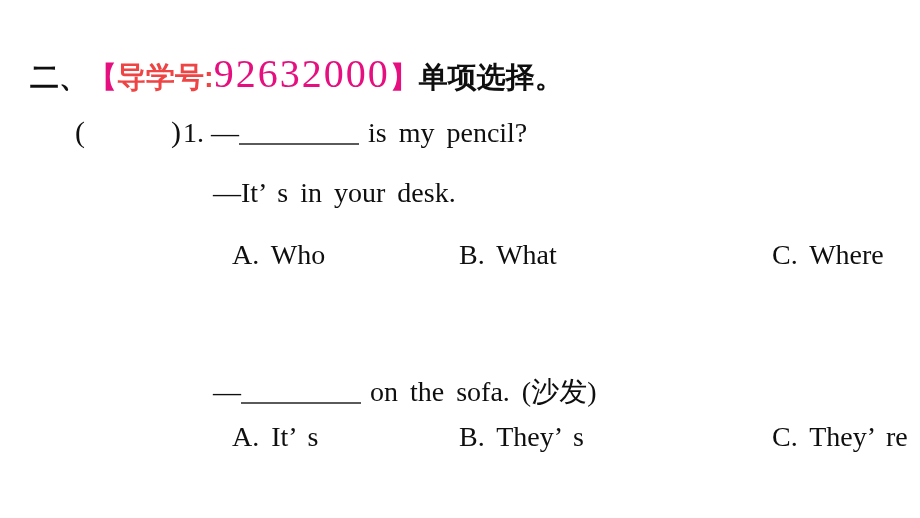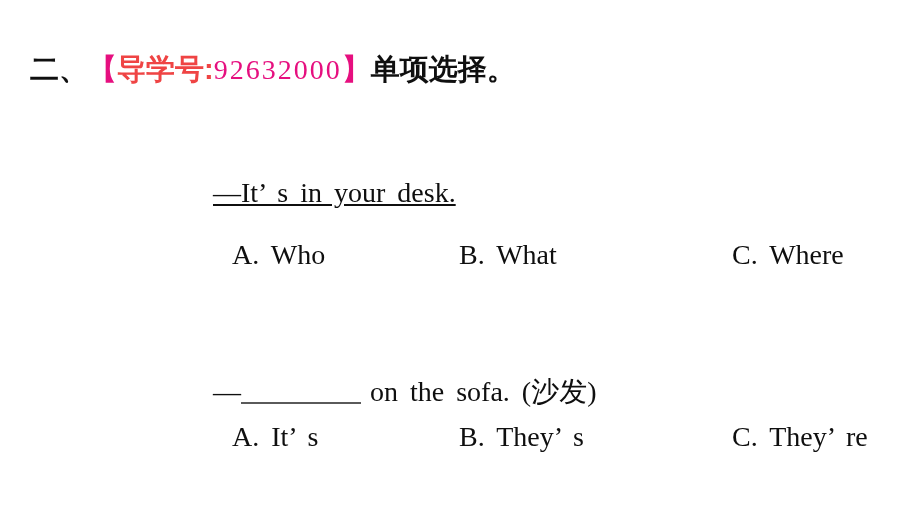--- a/index.html
+++ b/index.html
@@ -11,21 +11,21 @@
     font-family: "Liberation Serif", serif;
     color: #0f0f0f;
     overflow: hidden;
   }
   .row { position: absolute; white-space: nowrap; font-size: 28px; }
   .en { word-spacing: 5px; }
 
   
   .header-row { left: 30px; top: 50px; font-size: 29px; }
   .cjk-bold { font-family: "Liberation Sans", sans-serif; font-weight: 700; }
-  .tag-number { font-family: "Liberation Serif", serif; font-size: 28px; letter-spacing: 2px; }
+  .tag-number { font-family: "Liberation Serif", serif; font-size: 40px; letter-spacing: 2px; }
 
   
   .stem-row { left: 75px; }
   .paren { font-size: 30px; }
   .paren-gap { display: inline-block; width: 86px; }
   .q-number { margin-left: 2px; }
   .stem-content { margin-left: 7px; }
 
   
   .blank {
@@ -33,41 +33,44 @@
     width: 120px;
     height: 6px;
     border-bottom: 2px solid #5a5a5a;
     position: relative;
     top: 3px;
   }
   .after-blank { margin-left: 9px; }
 
   
   .q1-stem    { top: 115px; }
-  .q1-reply   { top: 177px; left: 213px; text-decoration: underline; }
+  .q1-reply   { top: 177px; left: 213px; }
   .q1-options { top: 239px; }
   .q2-stem    { top: 299px; }
   .q2-reply   { top: 373px; left: 213px; }
   .q2-options { top: 421px; }
 
   
   .opt { position: absolute; white-space: nowrap; }
   .opt-a { left: 214px; margin-left: 18px; }
   .opt-b { left: 459px; text-align: right; }
-  .opt-c { left: 732px; text-align: center; }
+  .opt-c { left: 772px; text-align: center; }
 </style>
 </head>
 <body>
 
 <div class="slide" style="color: rgb(15, 15, 15); background: rgb(255, 255, 255);">
 
   <div class="row header-row">
     <span class="cjk-bold">二、</span><span class="cjk-bold accent" style="color: rgb(230, 15, 127);">【</span><span class="cjk-bold accent" style="color: #ef4444;">导学号:</span><span class="tag-number accent" style="color: rgb(230, 15, 127);">92632000</span><span class="cjk-bold accent" style="color: rgb(230, 15, 127);">】</span><span class="cjk-bold">单项选择。</span>
   </div>
 
+  <div class="row en stem-row q1-stem">
+    <span class="paren">(</span><span class="paren-gap"></span><span class="paren">)</span><span class="q-number">1.</span><span class="stem-content">—</span><span class="blank" style="border-bottom-color: rgb(90, 90, 90);"></span><span class="after-blank">is my pencil?</span>
+  </div>
 
   <div class="row en q1-reply">
     <span>—It’ s in your desk.</span>
   </div>
 
   <div class="row en q1-options">
     <span class="opt opt-a">A. Who</span>
     <span class="opt opt-b">B. What</span>
     <span class="opt opt-c">C. Where</span>
   </div>

